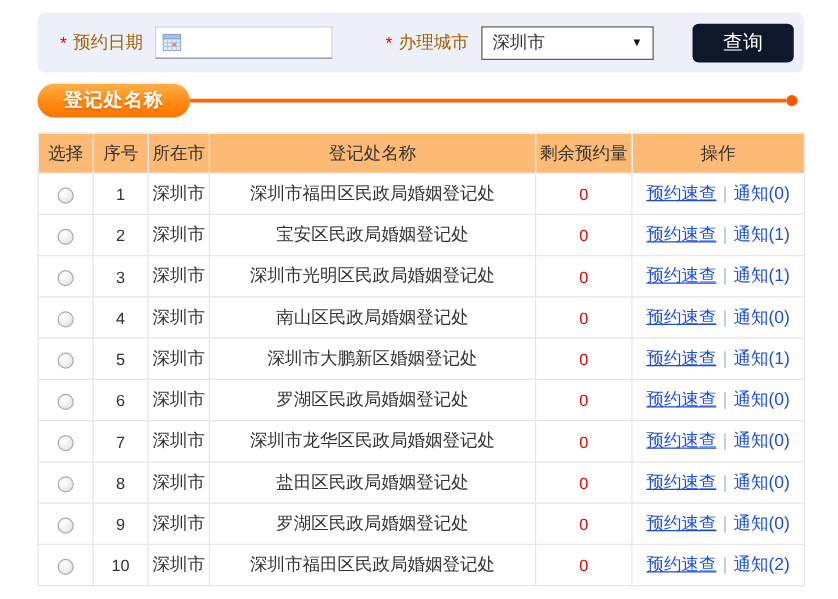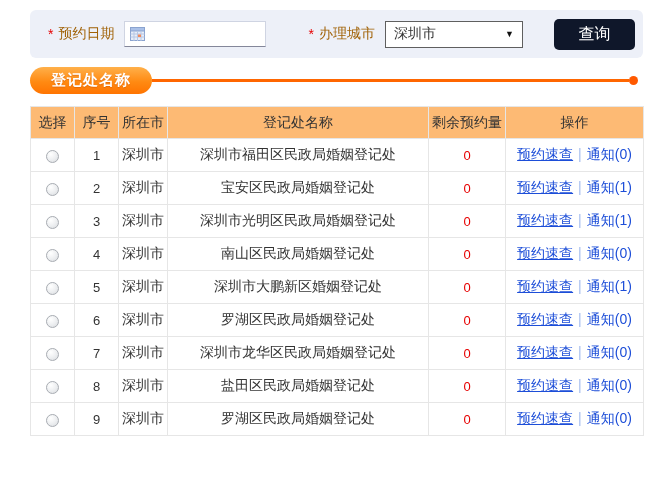--- a/index.html
+++ b/index.html
@@ -286,14 +286,26 @@
     </td>
     <td class="seq-cell">9</td>
     <td>深圳市</td>
     <td>罗湖区民政局婚姻登记处</td>
     <td class="remaining">0</td>
     <td>
       <a class="link u">预约速查</a><span class="sep">|</span><a class="link">通知(0)</a>
     </td>
   </tr>
 
+  <tr>
+    <td>
+      <span class="radio"></span>
+    </td>
+    <td class="seq-cell">10</td>
+    <td>深圳市</td>
+    <td>深圳市福田区民政局婚姻登记处</td>
+    <td class="remaining">0</td>
+    <td>
+      <a class="link u">预约速查</a><span class="sep">|</span><a class="link">通知(2)</a>
+    </td>
+  </tr>
 </tbody>
 </table>
 
 </body></html>

